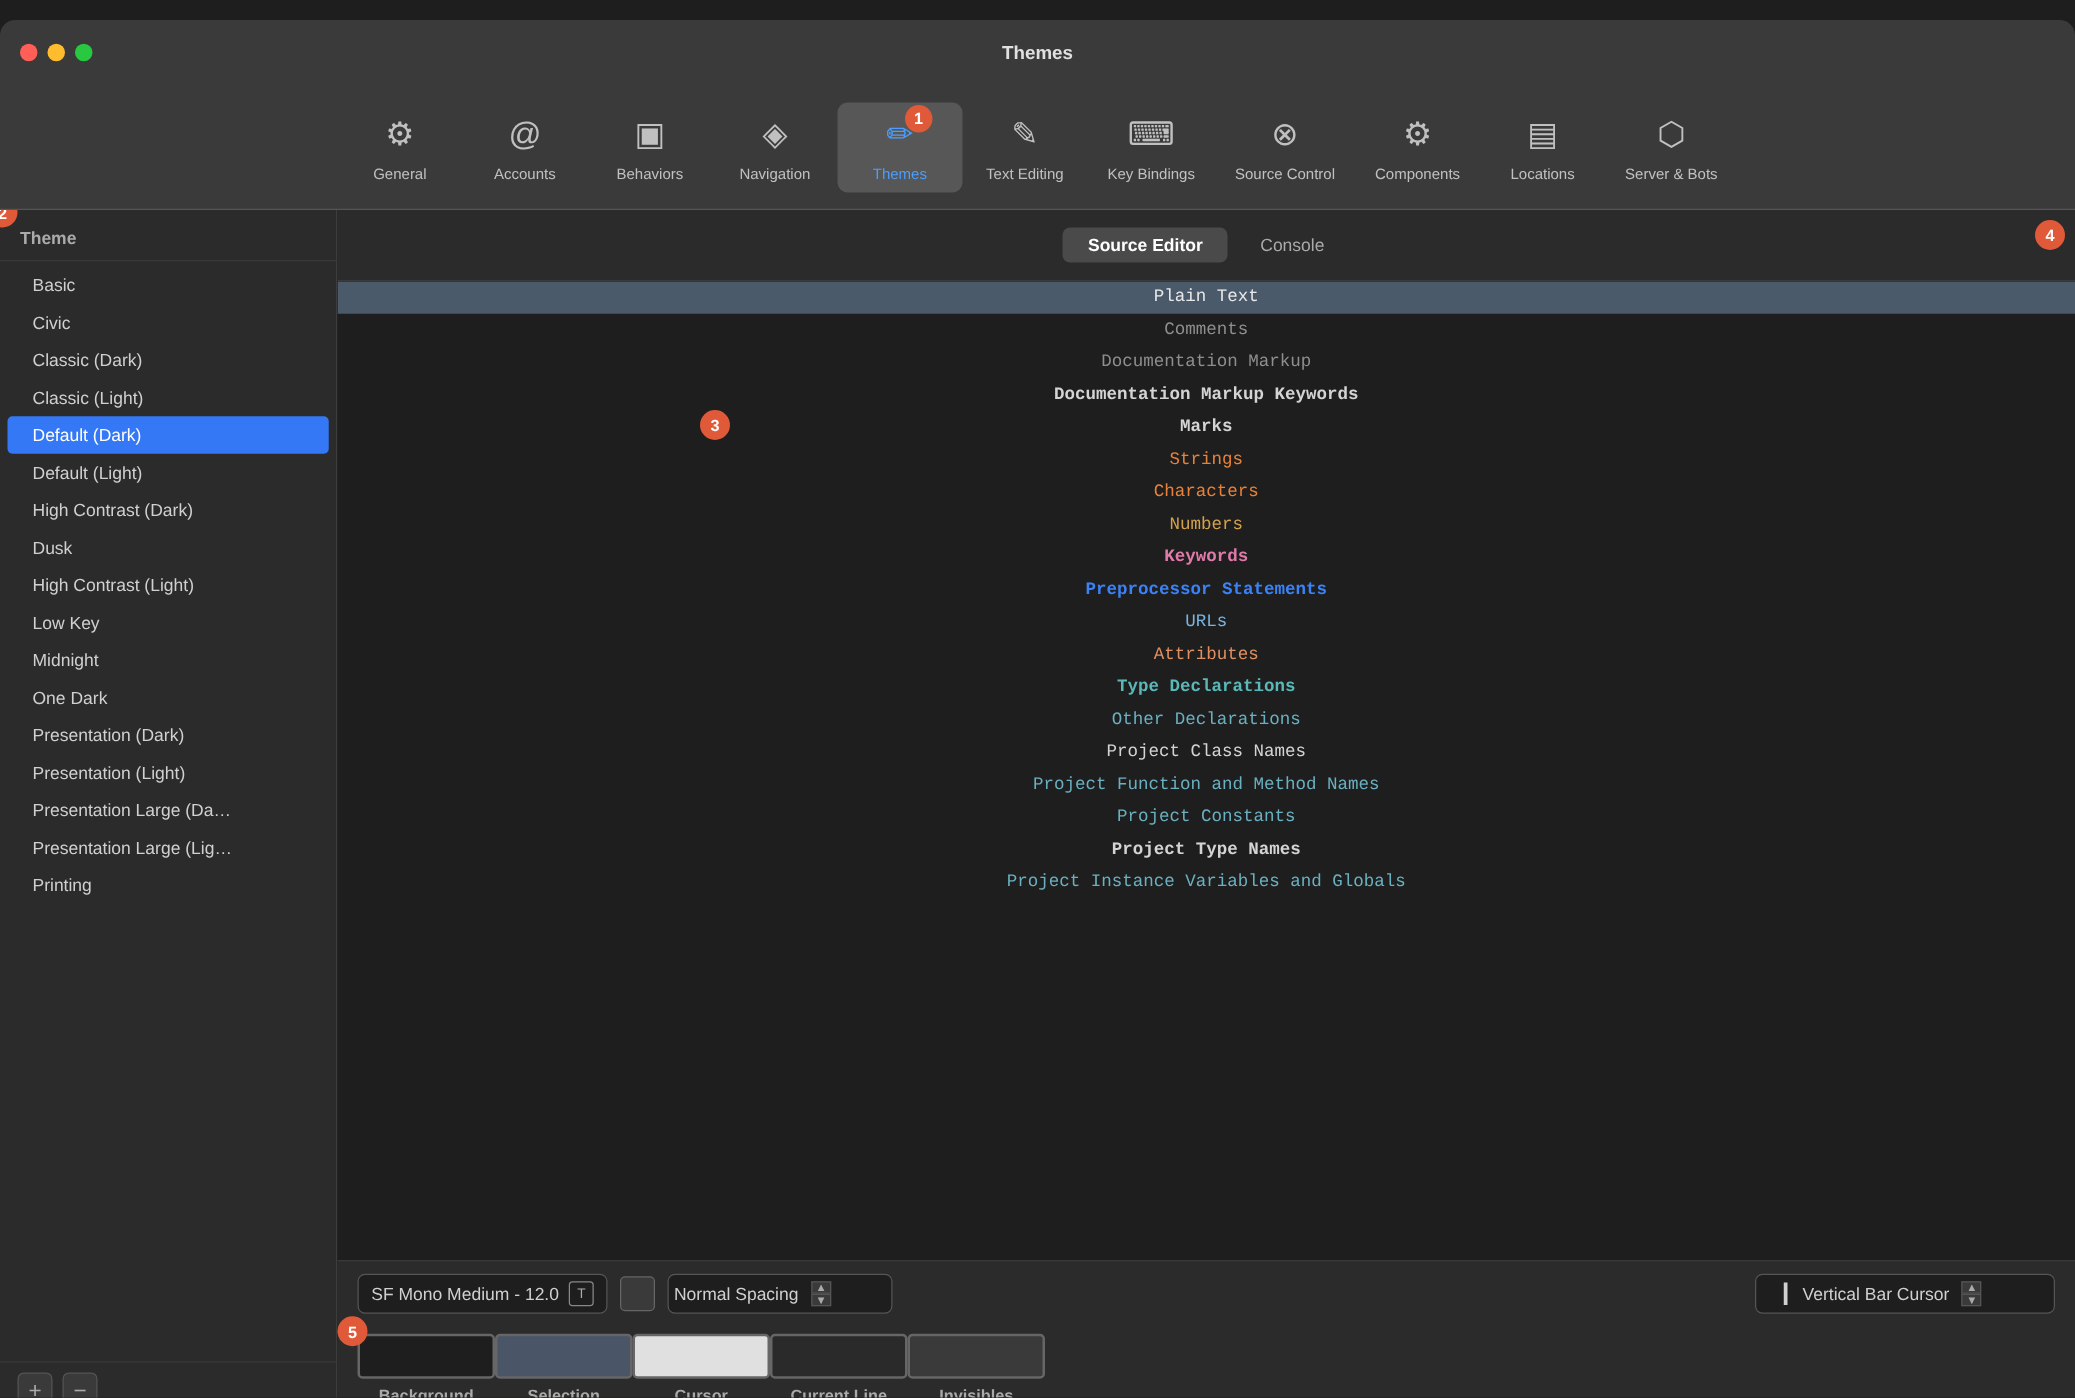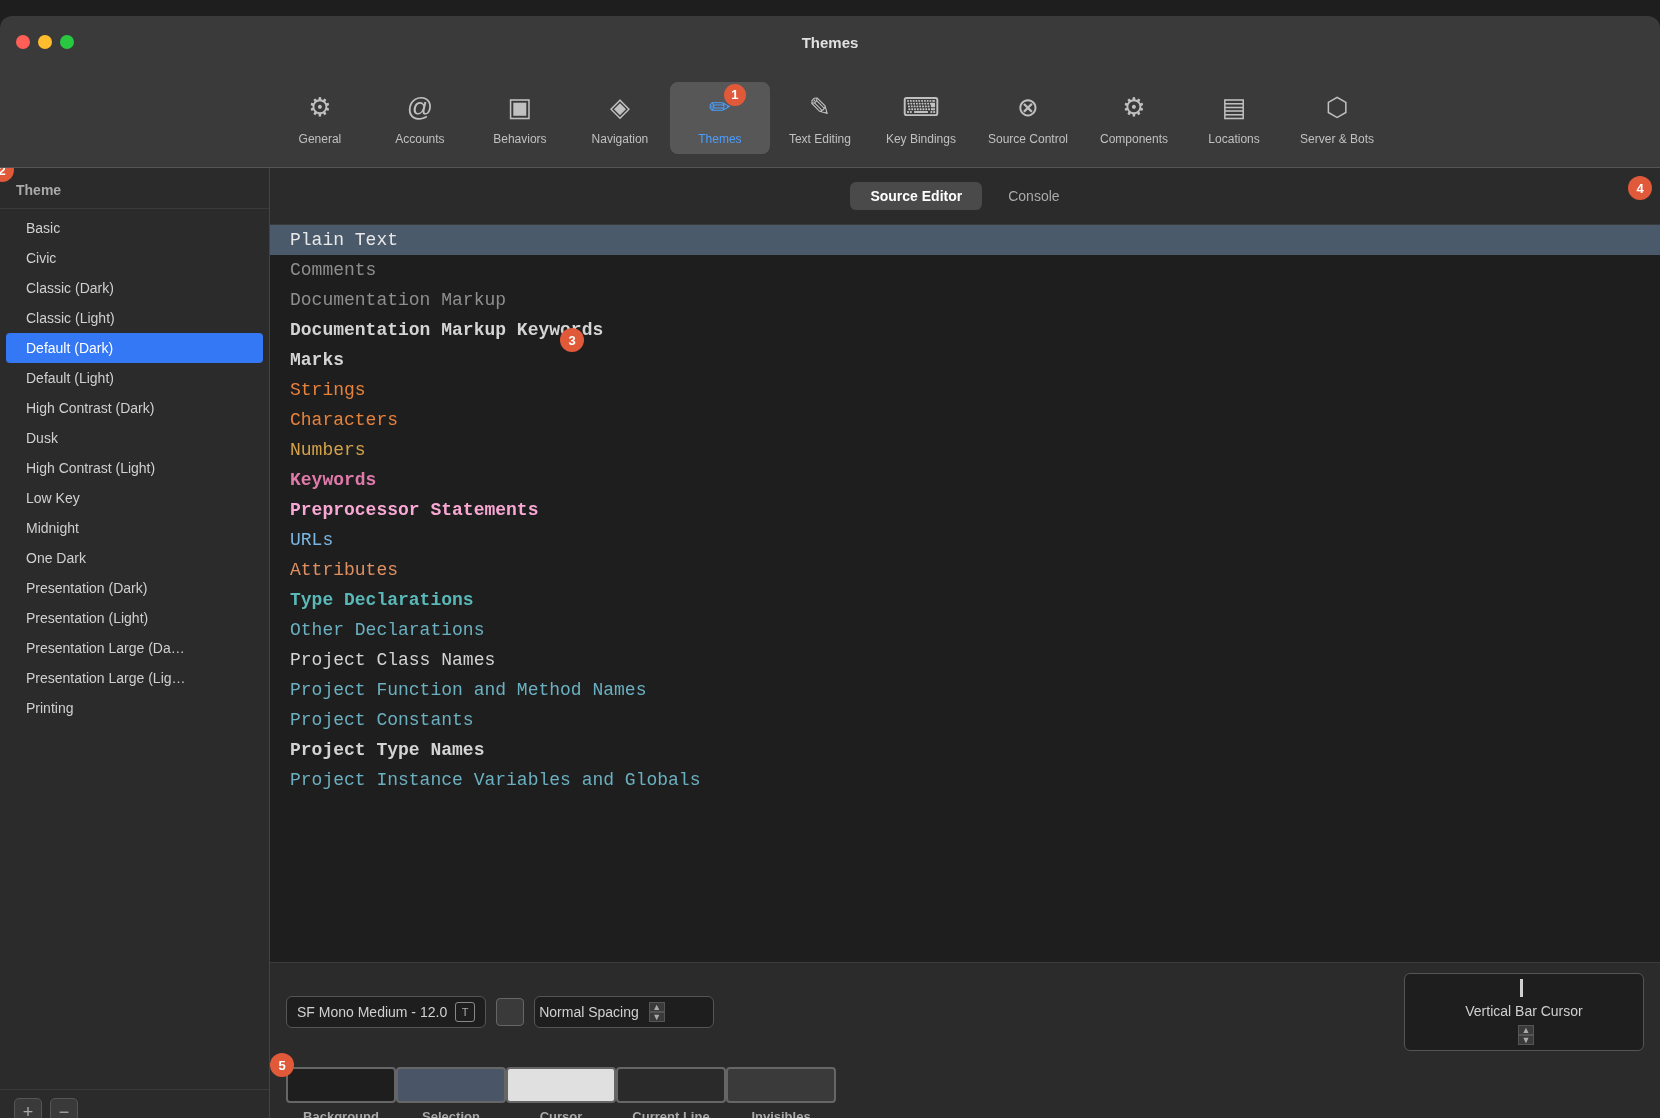--- a/index.html
+++ b/index.html
@@ -200,37 +200,38 @@
       flex: 1;
       overflow-y: auto;
       padding: 0;
       background: #1e1e1e;
     }
     .syntax-list::-webkit-scrollbar { width: 6px; }
     .syntax-list::-webkit-scrollbar-thumb { background: #444; border-radius: 3px; }
     .syntax-row {
       padding: 5px 20px;
       font-family: "SF Mono", "Menlo", "Monaco", "Courier New", monospace;
-      font-size: 18px;
+      font-size: 14px;
       cursor: pointer;
+      text-align: center;
     }
     .syntax-row:first-child {
       background: #4a5a6a;
       color: #e8e8e8;
     }
     .color-plain { color: #d4d4d4; }
     .color-comment { color: #8e8e8e; }
     .color-docmarkup { color: #8e8e8e; }
     .color-docmarkup-kw { color: #d4d4d4; font-weight: bold; }
     .color-marks { color: #d4d4d4; font-weight: bold; }
     .color-strings { color: #e8823a; }
     .color-characters { color: #e8823a; }
     .color-numbers { color: #d4a24a; }
     .color-keywords { color: #e07aaa; font-weight: bold; }
-    .color-preprocessor { color: #f9a8d4; font-weight: bold; font-family: Liberation Mono, monospace; }
+    .color-preprocessor { color: #3b82f6; font-weight: bold; font-family: Liberation Mono, monospace; }
     .color-urls { color: #7ab4e0; }
     .color-attributes { color: #e09060; }
     .color-type-decl { color: #5ab8b8; font-weight: bold; }
     .color-other-decl { color: #6ab0c0; }
     .color-project-class { color: #d4d4d4; font-weight: normal; }
     .color-project-func { color: #6ab0c0; }
     .color-project-const { color: #6ab0c0; }
     .color-project-type { color: #d4d4d4; font-weight: bold; }
     .color-project-instance { color: #6ab0c0; }
     .editor-bottom {
@@ -284,27 +285,26 @@
       color: #d0d0d0;
       gap: 6px;
       min-width: 180px;
     }
     .cursor-dropdown {
       display: flex;
       align-items: center;
       background: #1e1e1e;
       border: 1px solid #555;
       border-radius: 6px;
-      padding: 5px 10px;
+      padding: 5px 22px;
       font-size: 14px;
       color: #d0d0d0;
       gap: 6px;
       min-width: 240px;
       margin-left: auto;
-      flex-direction: column;
     }
     .stepper {
       display: flex;
       flex-direction: column;
       margin-left: 4px;
     }
     .stepper-btn {
       width: 16px;
       height: 10px;
       background: #3a3a3a;

